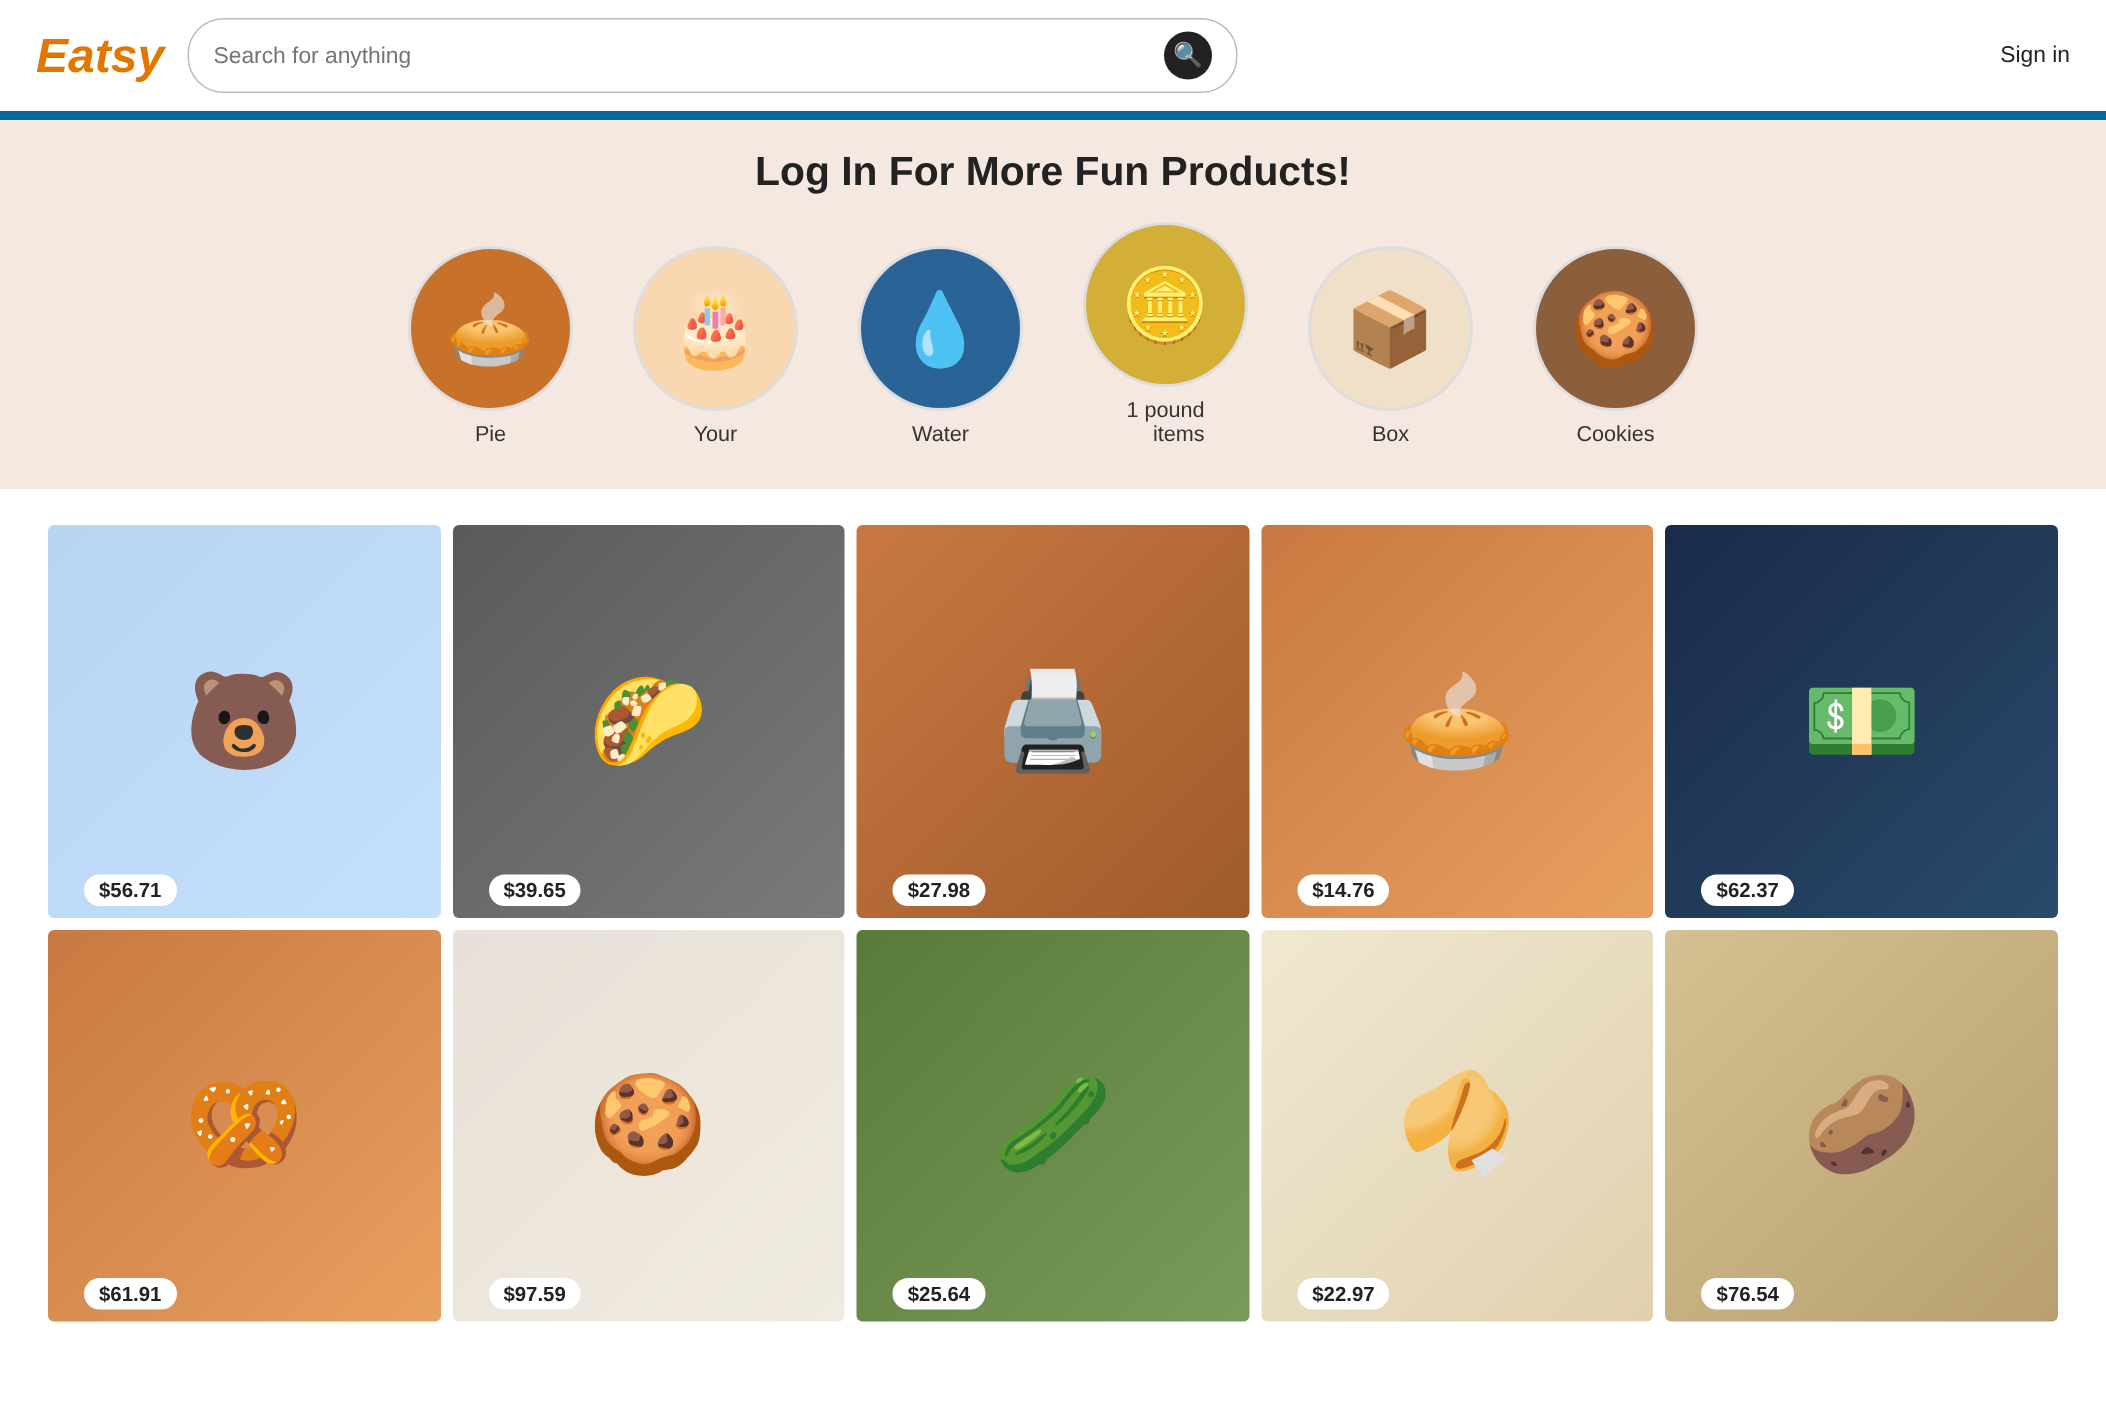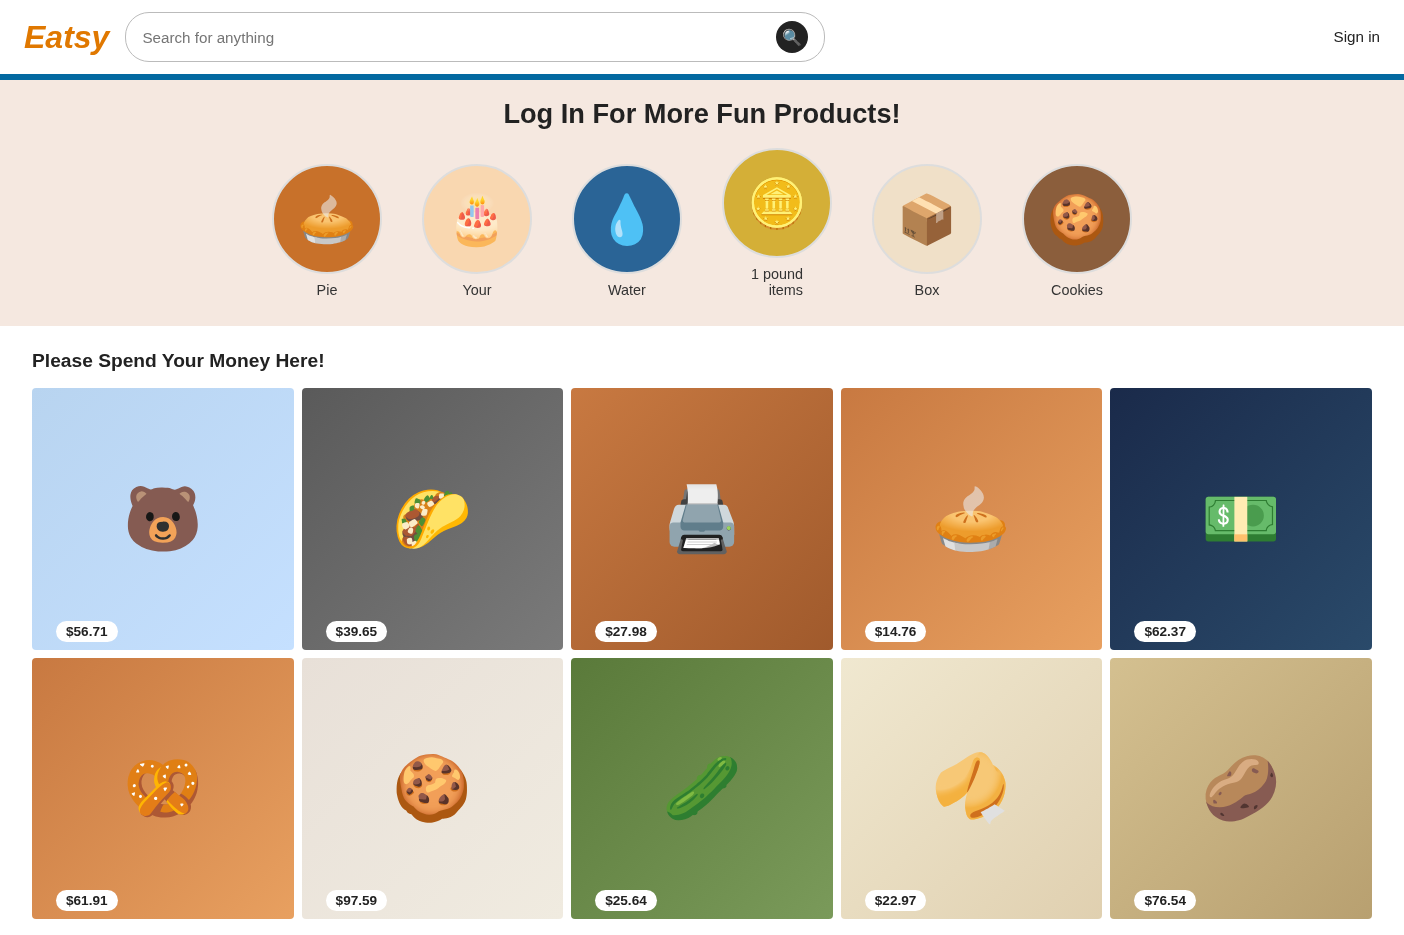--- a/index.html
+++ b/index.html
@@ -219,21 +219,20 @@
       <div class="category-item">
         <div class="category-circle cat-cookies">
           <span class="emoji-icon">🍪</span>
         </div>
         <div class="category-label" style="white-space: pre-line;">Cookies</div>
       </div>
     </div>
 </section>
 
 <main class="main">
-  <div class="section-title">Please Spend Your Money Here!</div>
   <div class="product-grid" id="product-grid">
   <div class="product-card product-bg-1">
         <span class="product-emoji">🐻</span>
         <div class="product-price">$56.71</div>
       </div>
       <div class="product-card product-bg-2">
         <span class="product-emoji">🌮</span>
         <div class="product-price">$39.65</div>
       </div>
       <div class="product-card product-bg-3">

